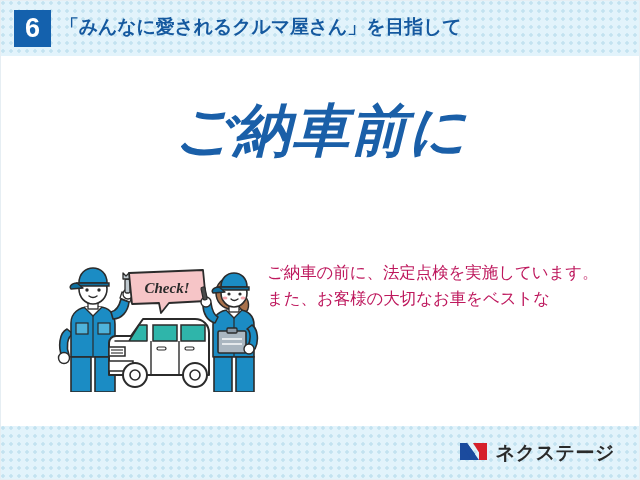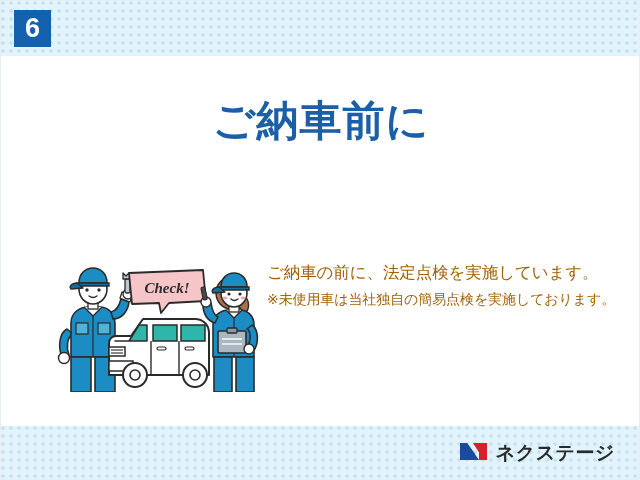--- a/index.html
+++ b/index.html
@@ -67,40 +67,41 @@
     position: absolute;
     left: 0;
     width: 640px;
     text-align: center;
     color: #1a5fa8;
     font-weight: bold;
     white-space: nowrap;
   }
   #headline-1 {
     top: 92px;
-    font-size: 42px;
+    font-size: 57px;
     letter-spacing: 1px;
+    font-style: italic;
   }
   #headline-2 {
     top: 170px;
     font-size: 57px;
     letter-spacing: 1px;
   }
 
   
   #body-copy {
     position: absolute;
     left: 266px;
     top: 258px;
     width: 360px;
   }
   .body-line {
     font-size: 16.5px;
     line-height: 26px;
-    color: #a16207;
+    color: #be185d;
     white-space: nowrap;
     letter-spacing: -0.1px;
   }
   .body-line.note {
     font-size: 14px;
     line-height: 24px;
     margin-top: 2px;
   }
 
   
@@ -136,27 +137,28 @@
     white-space: nowrap;
   }
 </style>
 </head>
 <body>
 
 <div id="page">
 
   <div id="header" class="dotted">
     <div id="badge-number">6</div>
+    <div id="header-title">「みんなに愛されるクルマ屋さん」を目指して</div>
   </div>
 
   <div id="headline-1">ご納車前に</div>
 
   <div id="body-copy">
     <div class="body-line">ご納車の前に、法定点検を実施しています。</div>
-    <div class="body-line note">※未使用車は当社独自の簡易点検を実施しております。</div>
+    <div class="body-line">また、お客様の大切なお車をベストな</div>
   </div>
 
   <div id="illustration">
     <svg width="210" height="135" viewBox="0 0 210 135" xmlns="http://www.w3.org/2000/svg">
 
       <g>
 
         <path d="M14 72 C6 76 5 90 9 100 L16 98 C13 90 14 80 20 77 Z" fill="#1b8cc4" stroke="#2b2b2b" stroke-width="1.6" stroke-linejoin="round"></path>
 
         <path d="M18 66 C18 56 26 50 36 50 L46 50 C56 50 62 57 62 67 L62 100 L18 100 Z" fill="#1b8cc4" stroke="#2b2b2b" stroke-width="1.6" stroke-linejoin="round"></path>

